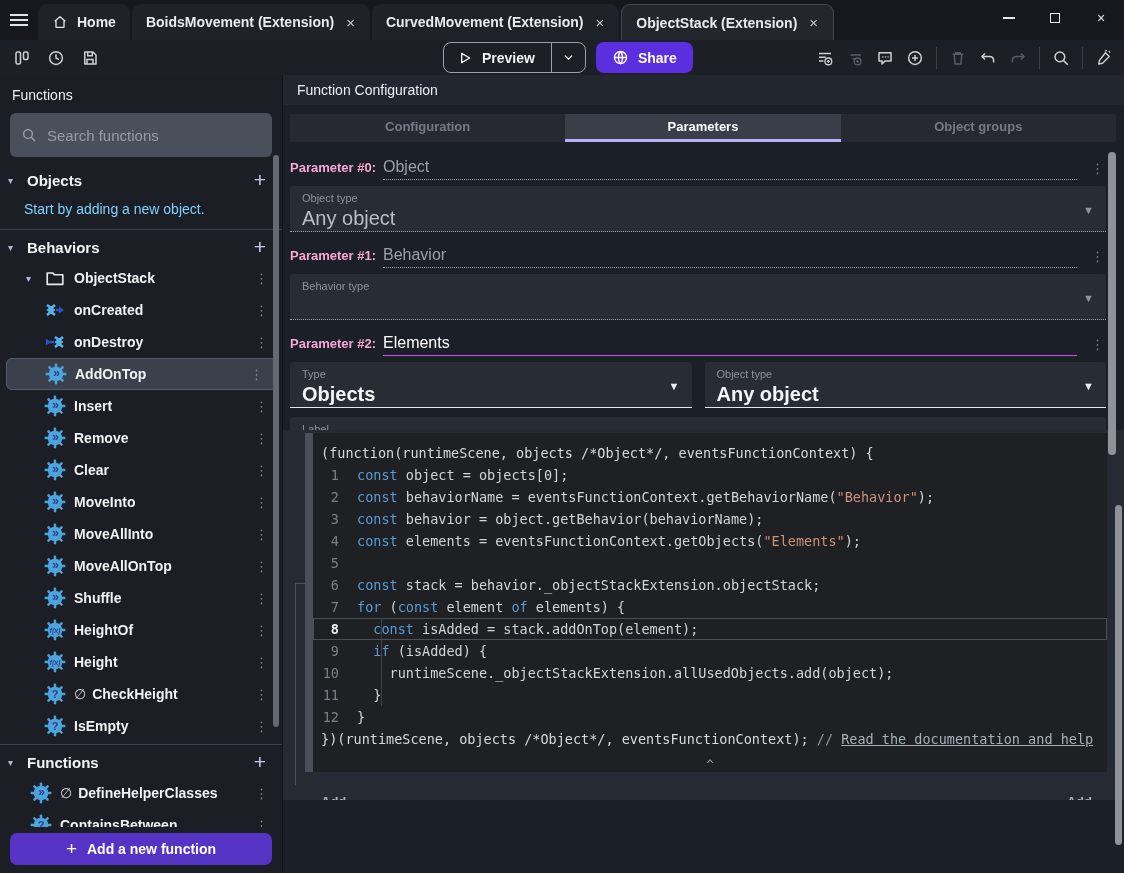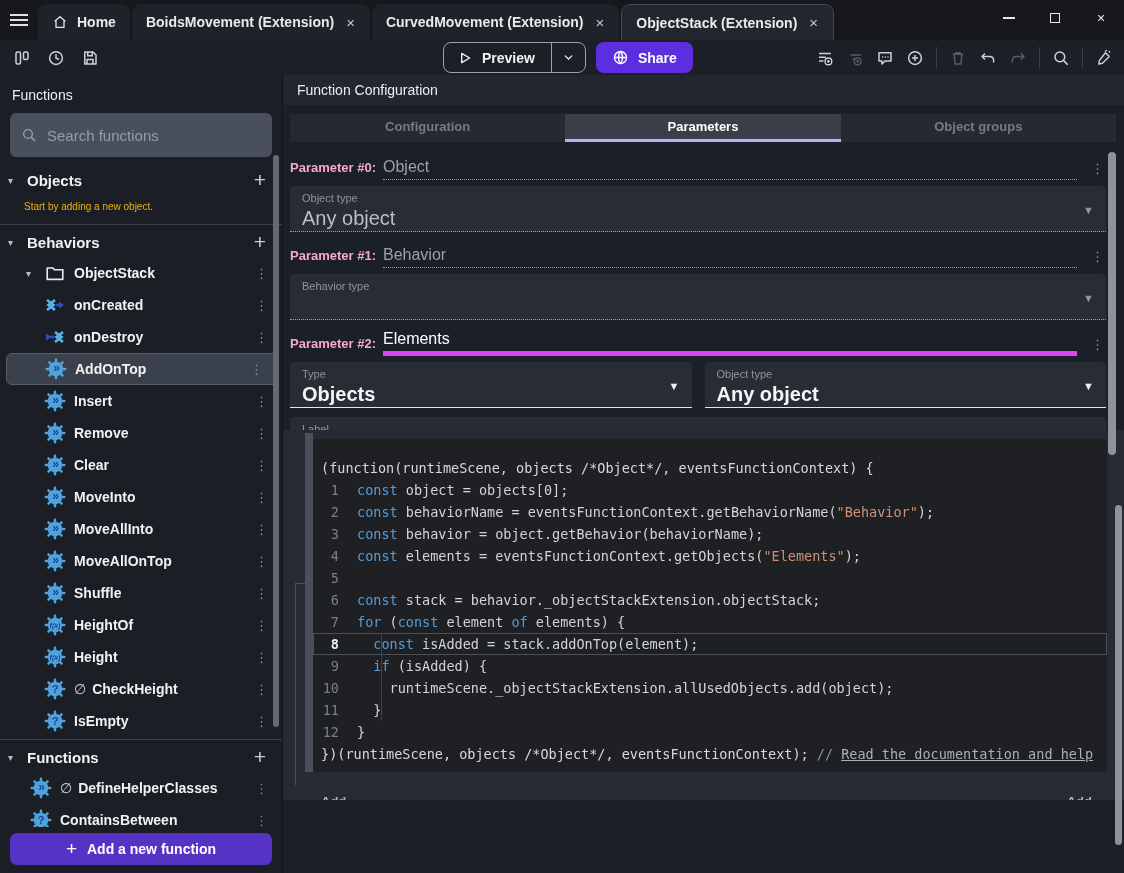--- a/index.html
+++ b/index.html
@@ -45,21 +45,21 @@
   .sidebar { width:283px; background:#1b1e25; border-right:1px solid #121419; position:relative; display:flex; flex-direction:column; }
   .side-title { padding:12px 12px 6px; font-size:14px; color:#eceef1; }
   .search { margin:4px 10px 8px; height:44px; border-radius:6px; background:#4a505b; display:flex; align-items:center; gap:10px; padding:0 11px; }
   .search svg { width:16px; height:16px; color:#9aa1ac; flex:none; }
   .search .ph { color:#969da8; font-size:15px; }
   .side-scroll { flex:1; overflow:hidden; }
   .sec-head { display:flex; align-items:center; height:30px; padding:0 12px 0 8px; gap:7px; }
   .sec-head .tri { color:#b9b3d8; font-size:10px; width:12px; cursor:pointer; }
   .sec-head .sec-lbl { font-size:15px; font-weight:bold; color:#f2f3f5; flex:1; }
   .sec-head .plus { color:#c9c4e8; font-size:21px; font-weight:300; cursor:pointer; padding:0 4px; }
-  .sec-empty { padding:6px 12px 10px 24px; font-size:10px; color:#eab308; }
+  .sec-empty { padding:6px 12px 10px 24px; font-size:14px; color:#7dd3fc; }
   .sec-div { height:1px; background:#3a3f49; margin:2px 0; }
   .side-row { display:flex; align-items:center; height:32px; padding-left:44px; padding-right:8px; gap:8px; cursor:pointer; position:relative; }
   .side-row .tri { color:#b9b3d8; font-size:10px; width:10px; margin-left:-18px; }
   .side-row .lbl { flex:1; font-size:14px; font-weight:bold; color:#f0f2f4; white-space:nowrap; overflow:hidden; }
   .side-row .dots { color:#8a909b; font-size:13px; padding:0 6px; }
   .side-row .priv { color:#cfd3d9; font-size:14px; margin-right:-2px; }
   .side-row.selected { background:#3a414c; border:1px solid #565e6b; border-radius:6px; margin:0 4px 0 6px; padding-left:38px; }
   .icon { position:relative; width:22px; height:22px; flex:none; display:flex; align-items:center; justify-content:center; }
   .icon svg { width:22px; height:22px; color:#4fa3dc; }
   .icon i { position:absolute; inset:0; display:flex; align-items:center; justify-content:center;
@@ -77,40 +77,40 @@
   .main { flex:1; position:relative; background:#1b1f27; min-width:0; }
   .main-header { height:30px; background:#22262e; padding:7px 14px 0; font-size:14px; color:#eceef1; }
   .param-tabs { display:flex; margin:9px 8px 0 7px; }
   .ptab { flex:1; height:28px; background:#262932; display:flex; align-items:center; justify-content:center;
      font-size:13px; font-weight:bold; color:#747b87; border-bottom:3px solid transparent; cursor:pointer; }
   .ptab.active { background:#3a3e48; color:#ffffff; border-bottom:3px solid #bcaef5; }
   .params { height:288px; overflow:hidden; padding:8px 18px 0 7px; }
   .param-row { display:flex; align-items:flex-end; height:27px; margin:3px 0 6px; }
   .param-row .p-label { font-size:13px; font-weight:bold; color:#f9a8d4; white-space:nowrap; padding-bottom:5px; }
   .param-row .p-name { flex:1; margin-left:7px; font-size:16px; color:#9aa1ac; padding-bottom:3px; border-bottom:1px dotted #9aa1ac; }
-  .param-row.strong .p-name { color:#ffffff; border-bottom:5px solid #d946ef; }
+  .param-row.strong .p-name { color:#ffffff; border-bottom:1px solid #d946ef; }
   .param-row .dots { color:#8a909b; font-size:13px; padding:0 2px 4px 14px; cursor:pointer; }
   .field { position:relative; height:46px; background:#282c35; border-radius:4px 4px 0 0;
      border-bottom:1px dotted #9aa1ac; padding:6px 30px 0 12px; margin-bottom:9px; cursor:pointer; }
   .field .f-label { font-size:11px; color:#8d94a0; }
   .field .f-value { font-size:20px; color:#b9bec7; margin-top:3px; white-space:nowrap; }
   .field .arrow { position:absolute; right:12px; top:18px; font-size:11px; color:#8d94a0; }
   .field.strong { border-bottom:1px solid #e3e6ea; }
   .field.strong .f-value { color:#f4f5f7; font-weight:bold; }
   .field.strong .arrow { color:#eceef1; }
   .fields-row { display:flex; gap:13px; }
   .fields-row .field { flex:1; }
 
   
   .events { position:relative; height:355px; background:#262a33; }
   .lbracket { position:absolute; left:12px; top:153px; bottom:-15px; width:11px;
      border-left:1px solid #4a515c; border-top:1px solid #4a515c; }
   .dragbar { position:absolute; left:22px; top:3px; bottom:13px; width:8px; background:#49505a; cursor:grab; }
   .editor { position:absolute; left:30px; right:17px; top:3px; bottom:13px; background:#1e2023; overflow:hidden;
-     font-family:"DejaVu Sans Mono", monospace; font-size:13.5px; line-height:22px; color:#d4d4d4; padding-top:18px;margin-top:6px; }
+     font-family:"DejaVu Sans Mono", monospace; font-size:13.5px; line-height:22px; color:#d4d4d4; padding-top:9px; }
   .wrapline { padding-left:8px; white-space:pre-wrap; color:#d8d9db; }
   .cl { display:flex; height:22px; position:relative; }
   .cl .ln { width:44px; flex:none; text-align:right; padding-right:18px; color:#79808a; }
   .cl .ct { white-space:pre; }
   .cl.current { box-shadow:inset 0 0 0 1px #4a5058; }
   .cl.current .ln { color:#eceef0; font-weight:bold; }
   .cl.guide::before { content:""; position:absolute; left:68px; top:0; bottom:0; width:1px; background:#3e434b; }
   .tok-k { color:#569cd6; }
   .tok-s { color:#ce9178; }
   .cmt { color:#8b96a1; }

